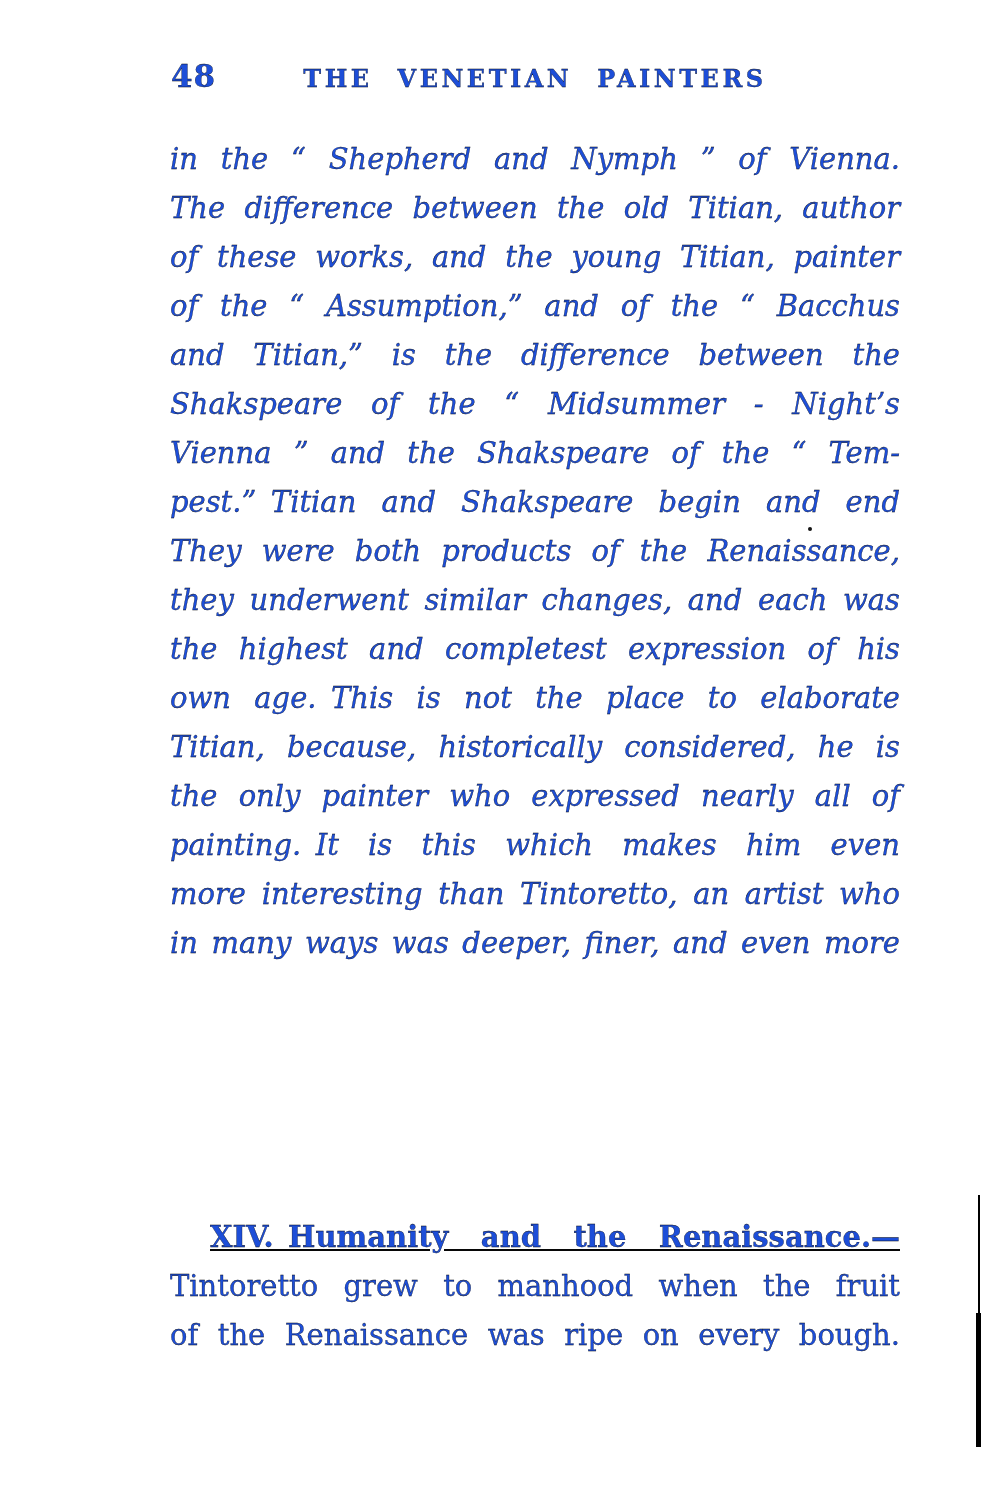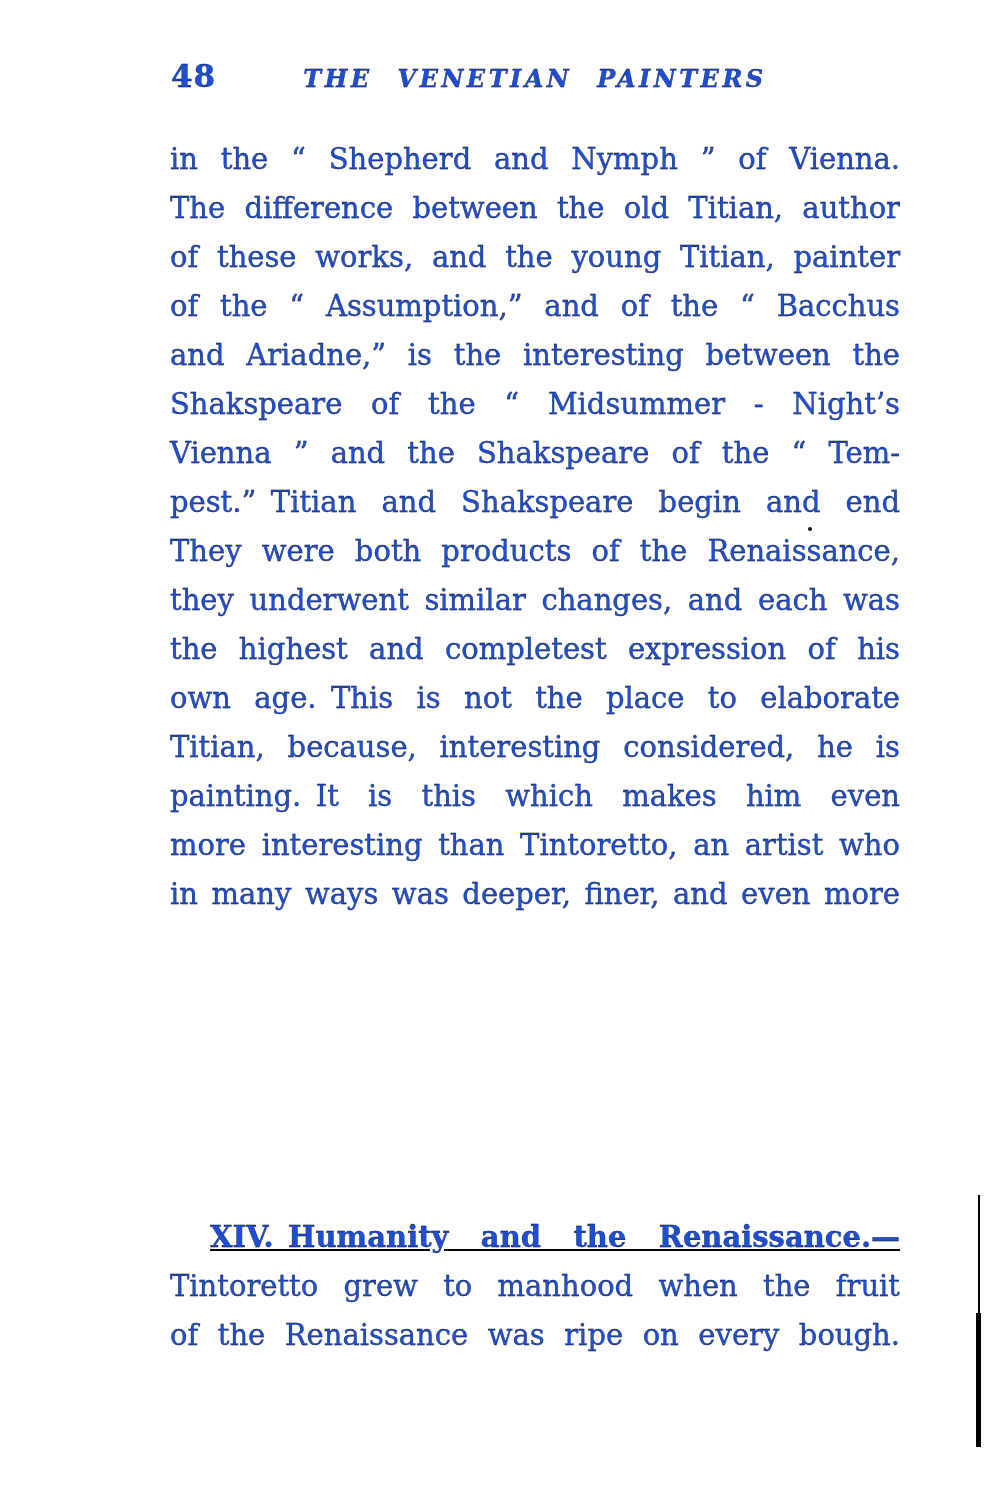--- a/index.html
+++ b/index.html
@@ -14,26 +14,26 @@
     padding-left:16px;
     -webkit-text-stroke:0.3px #070707;
   }
   .page-number {
     position:absolute; left:171px; top:58px;
     font-size:31px; font-weight:bold; letter-spacing:1px;
   }
   .running-title {
     position:absolute; left:170px; top:64px; width:730px;
     text-align:center;
-    font-style:italic; font-weight:bold;
+    font-weight:bold;
     font-size:24px; letter-spacing:3.5px; word-spacing:13px;
     white-space:nowrap;
   }
   .text-block { position:absolute; left:170px; width:730px; }
-  .block-main    { top:135px; }
+  .block-main    { top:135px;font-style:italic; }
   .block-section { top:1213px; }
   .tline {
     font-size:29px;
     line-height:49px; height:49px;
     text-align:justify;
     -moz-text-align-last:justify;
     text-align-last:justify;
     white-space:normal;
   }
   .tline.flush { text-align-last:left; }
@@ -50,29 +50,30 @@
 <div class="page">
 
   <div class="page-number">48</div>
   <div class="running-title">THE VENETIAN PAINTERS</div>
 
   <div class="text-block block-main">
     <div class="tline">in the “ Shepherd and Nymph ” of Vienna.</div>
     <div class="tline">The difference between the old Titian, author</div>
     <div class="tline">of these works, and the young Titian, painter</div>
     <div class="tline">of the “ Assumption,” and of the “ Bacchus</div>
-    <div class="tline">and Ariadne,” is the interesting between the</div>
+    <div class="tline">and Titian,” is the difference between the</div>
     <div class="tline">Shakspeare of the “ Midsummer - Night’s</div>
     <div class="tline">Vienna ” and the Shakspeare of the “ Tem-</div>
     <div class="tline">pest.” Titian and Shakspeare begin and end</div>
     <div class="tline">They were both products of the Renaissance,</div>
     <div class="tline">they underwent similar changes, and each was</div>
     <div class="tline">the highest and completest expression of his</div>
     <div class="tline">own age. This is not the place to elaborate</div>
-    <div class="tline">Titian, because, interesting considered, he is</div>
+    <div class="tline">Titian, because, historically considered, he is</div>
+    <div class="tline">the only painter who expressed nearly all of</div>
     <div class="tline">painting. It is this which makes him even</div>
     <div class="tline">more interesting than Tintoretto, an artist who</div>
     <div class="tline">in many ways was deeper, finer, and even more</div>
   </div>
 
   <div class="text-block block-section">
     <div class="tline heading">XIV. Humanity and the Renaissance.—</div>
     <div class="tline">Tintoretto grew to manhood when the fruit</div>
     <div class="tline">of the Renaissance was ripe on every bough.</div>
   </div>

